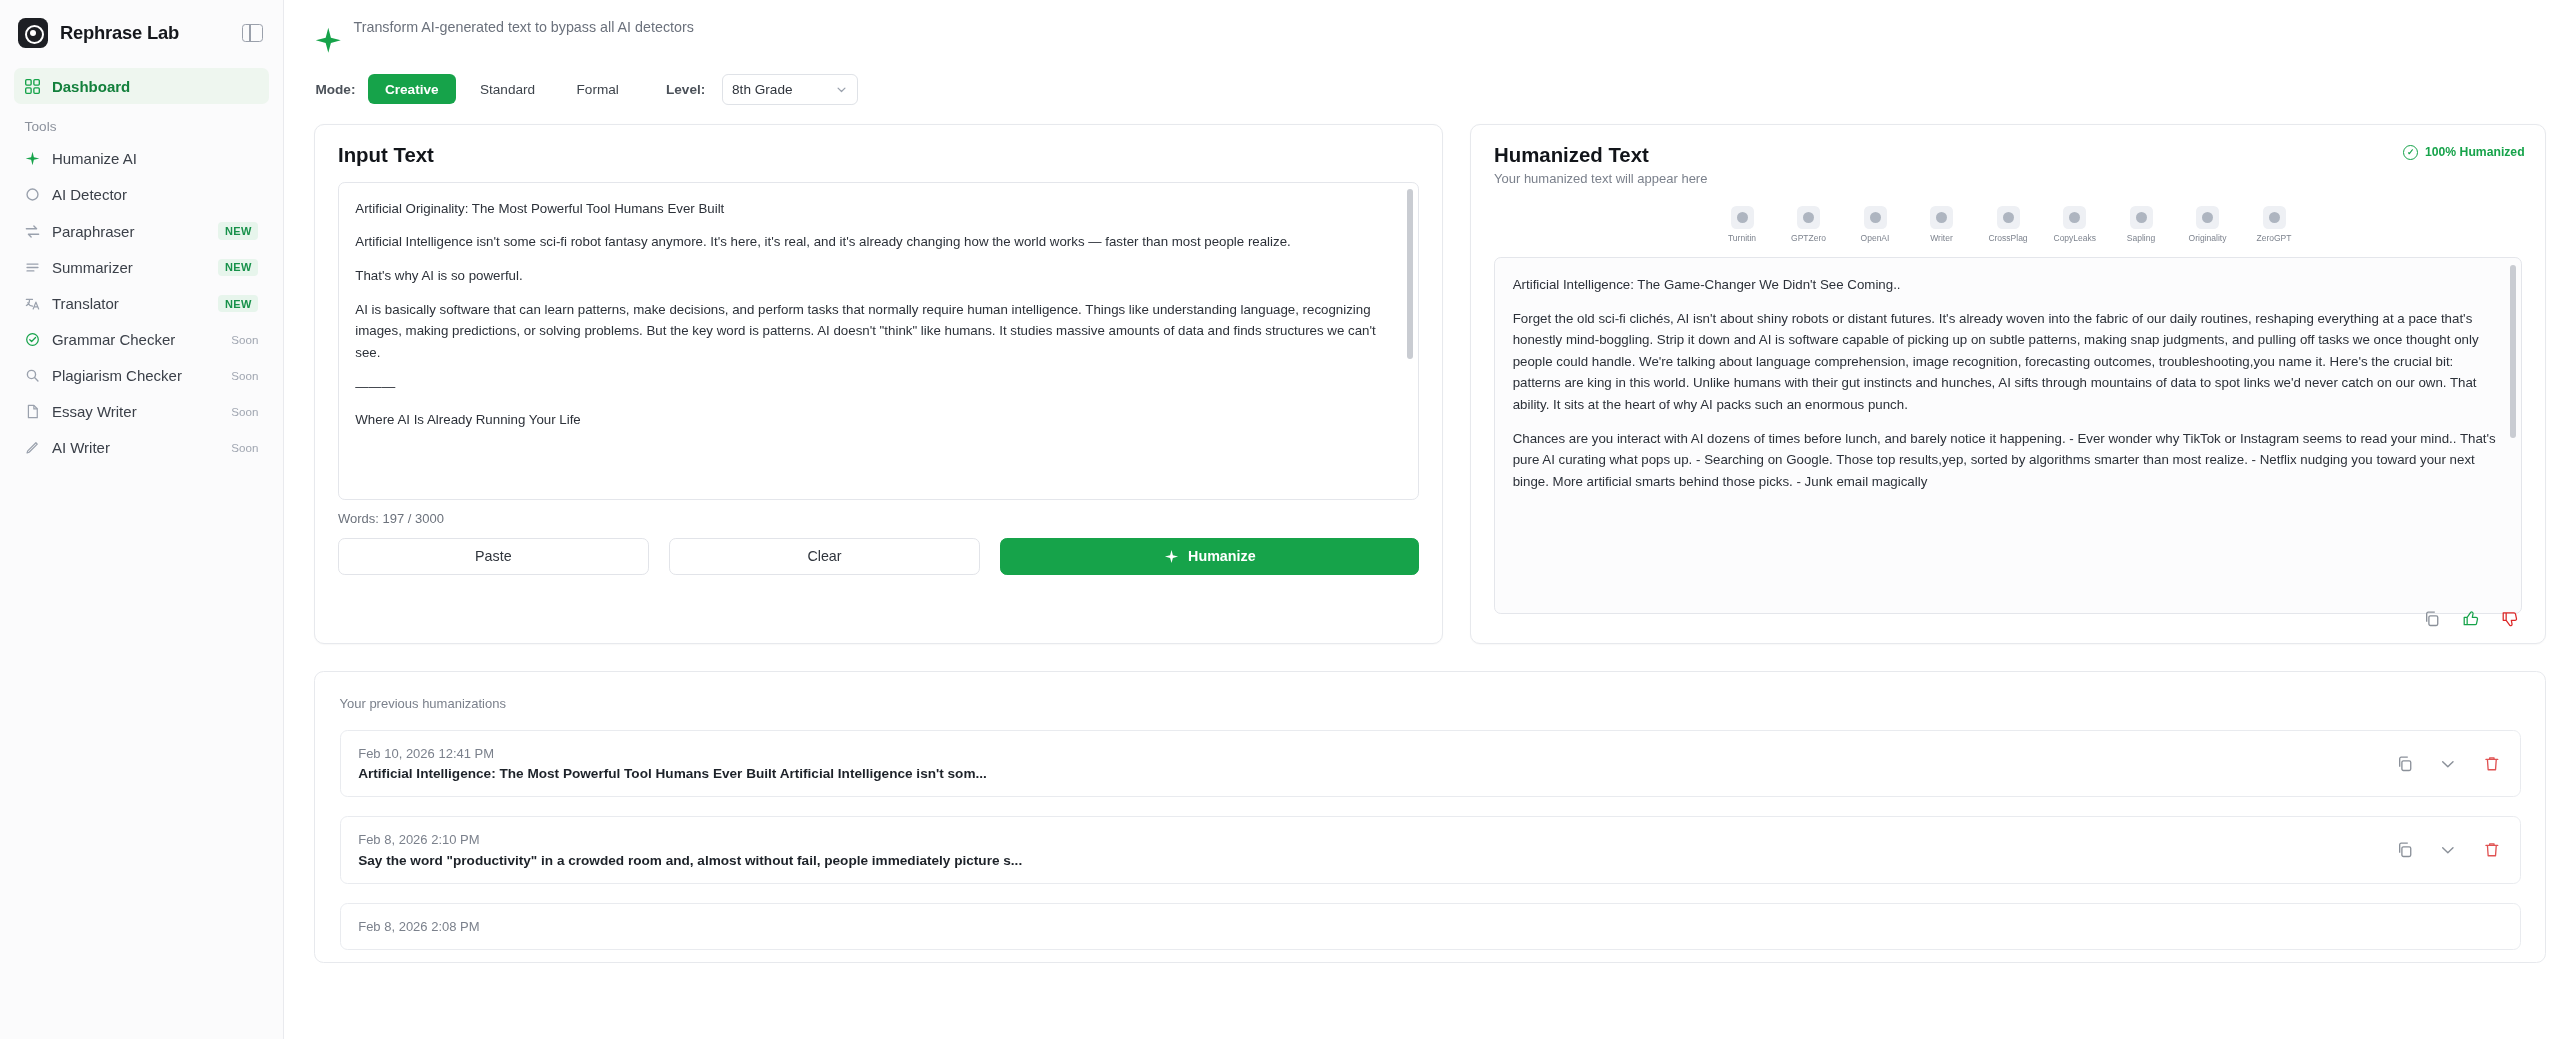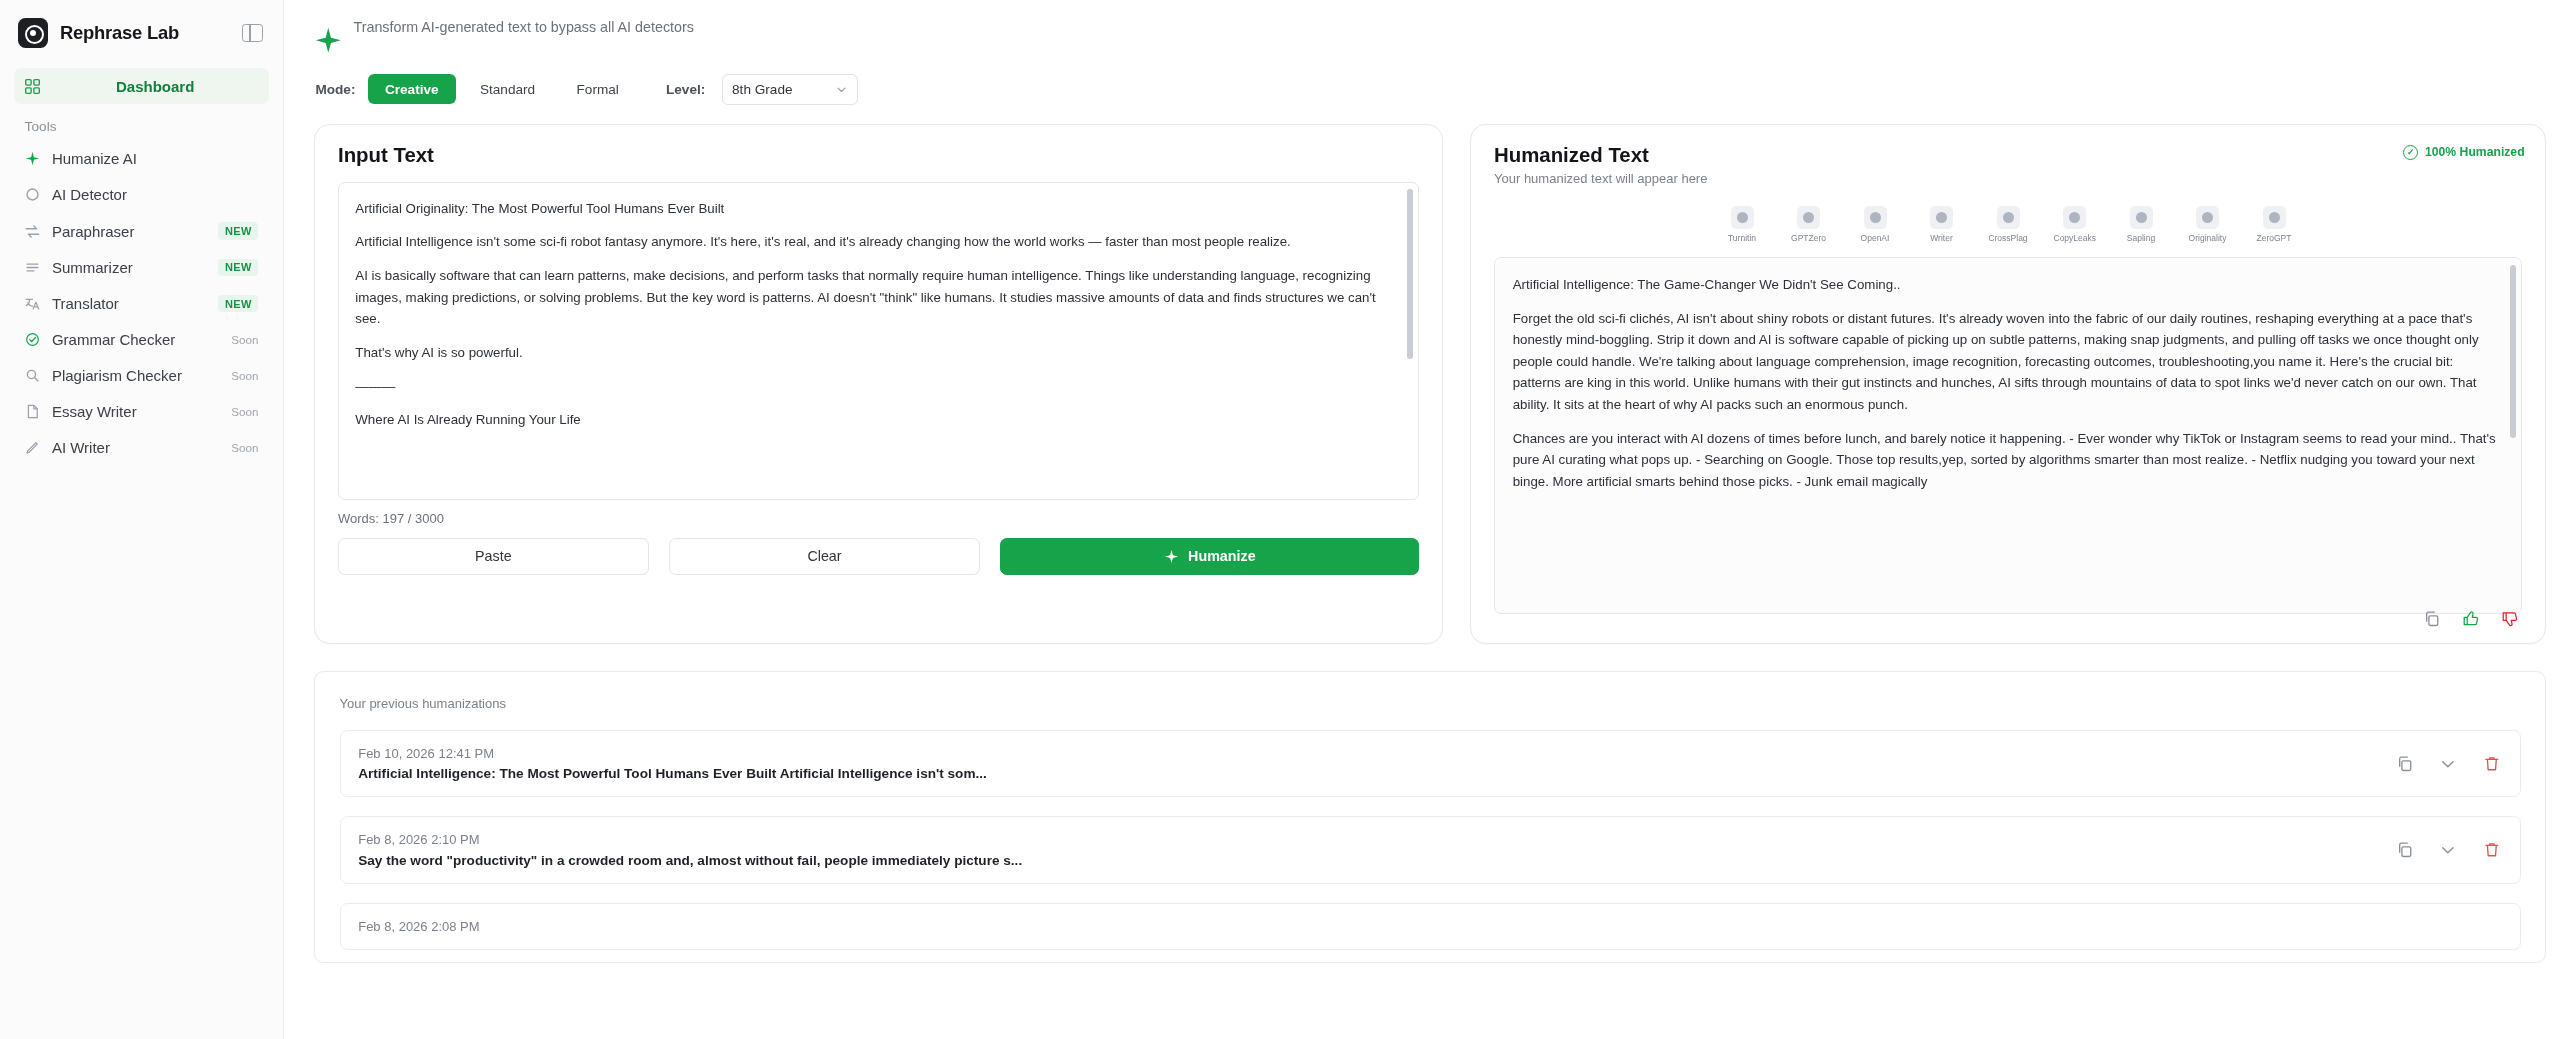--- a/index.html
+++ b/index.html
@@ -46,21 +46,21 @@
     content: ""; position: absolute; left: 6.1px; top: 0; bottom: 0; width: 1.4px; background: #9aa0ab;
   }
 
   .nav-section { padding: 8.2px 13.6px 0 13.6px; }
   .nav-item {
     display: flex; align-items: center; gap: 11px;
     padding: 9.5px 11px; border-radius: 6.8px;
     font-size: 15px; color: #3b4049; cursor: pointer;
     position: relative;
   }
-  .nav-item.active { background: #eef6ef; color: #13803c; font-weight: 700; text-align: center; }
+  .nav-item.active { background: #eef6ef; color: #13803c; font-weight: 700; }
   .nav-item .ico { width: 16.3px; height: 16.3px; display: inline-flex; align-items: center; justify-content: center; color: #16a34a; flex: 0 0 16.3px; }
   .nav-item .ico.grey { color: #9aa1ad; }
   .nav-item .label { flex: 1 1 auto; }
   .group-label {
     font-size: 13.6px; color: #8b919c; padding: 15px 24.5px 6.8px 24.5px; letter-spacing: 0.1px;
   }
   .badge-new {
     background: #e7f5ec; color: #17914a; font-size: 11px; font-weight: 700;
     border-radius: 4.1px; padding: 2.7px 6.8px; letter-spacing: 0.3px;
   }
@@ -86,21 +86,21 @@
   .select {
     margin-left: 4.1px; min-width: 136px; height: 31px;
     border: 0.7px solid #dfe2e7; border-radius: 6.1px; background: #fff;
     display: flex; align-items: center; padding: 0 9.5px;
     font-size: 13.6px; color: #2f343c; cursor: pointer; position: relative;
   }
   .select .caret { margin-left: auto; color: #9aa1ad; font-size: 11px; }
 
   .columns { display: flex; gap: 27px; margin-top: 19px; }
   .card {
-    border: 0.7px solid #e7e9ed; border-radius: 16px; background: #fff;
+    border: 0.7px solid #e7e9ed; border-radius: 10px; background: #fff;
     box-shadow: 0 0.7px 1.4px rgba(17,24,39,.03);
   }
   .card.input { flex: 0 0 1129px; padding: 19px 23px 19px 23px; height: 520px; }
   .card.output { flex: 1 1 auto; padding: 19px 23px 16.3px 23px; height: 520px; position: relative; }
 
   .card-title { font-size: 20.4px; font-weight: 700; color: #12151a; }
   .card-sub { font-size: 13px; color: #7b818c; margin-top: 4.1px; }
 
   .textarea {
     margin-top: 15px; border: 0.7px solid #e4e6eb; border-radius: 6.8px;
@@ -337,22 +337,22 @@
     </div>
 
     <div class="columns">
 
       <section class="card input">
         <div class="card-title">Input Text</div>
         <div class="textarea">
           <div class="tscroll"></div>
           <p>Artificial Originality: The Most Powerful Tool Humans Ever Built</p>
           <p>Artificial Intelligence isn't some sci-fi robot fantasy anymore. It's here, it's real, and it's already changing how the world works — faster than most people realize.</p>
+          <p>That's why AI is so powerful.</p>
           <p>AI is basically software that can learn patterns, make decisions, and perform tasks that normally require human intelligence. Things like understanding language, recognizing images, making predictions, or solving problems. But the key word is patterns. AI doesn't "think" like humans. It studies massive amounts of data and finds structures we can't see.</p>
-          <p>That's why AI is so powerful.</p>
           <p>———</p>
           <p>Where AI Is Already Running Your Life</p>
         </div>
         <div class="wordcount">Words: 197 / 3000</div>
         <div class="actions">
           <button class="btn">Paste</button>
           <button class="btn">Clear</button>
           <button class="btn primary">
             <span>
               <svg width="15" height="15" viewBox="0 0 24 24">

